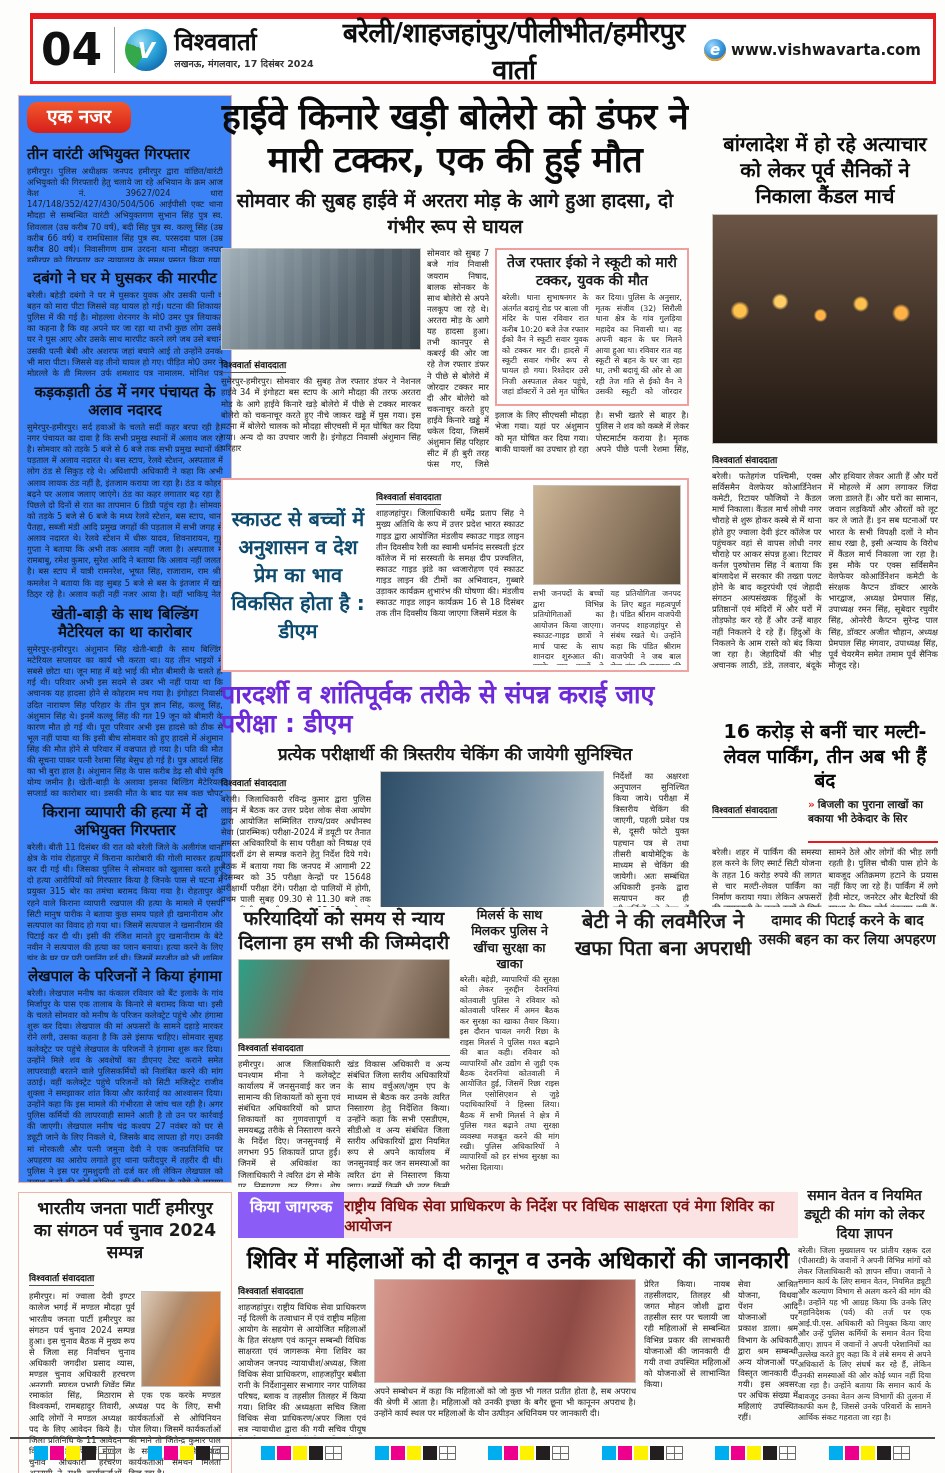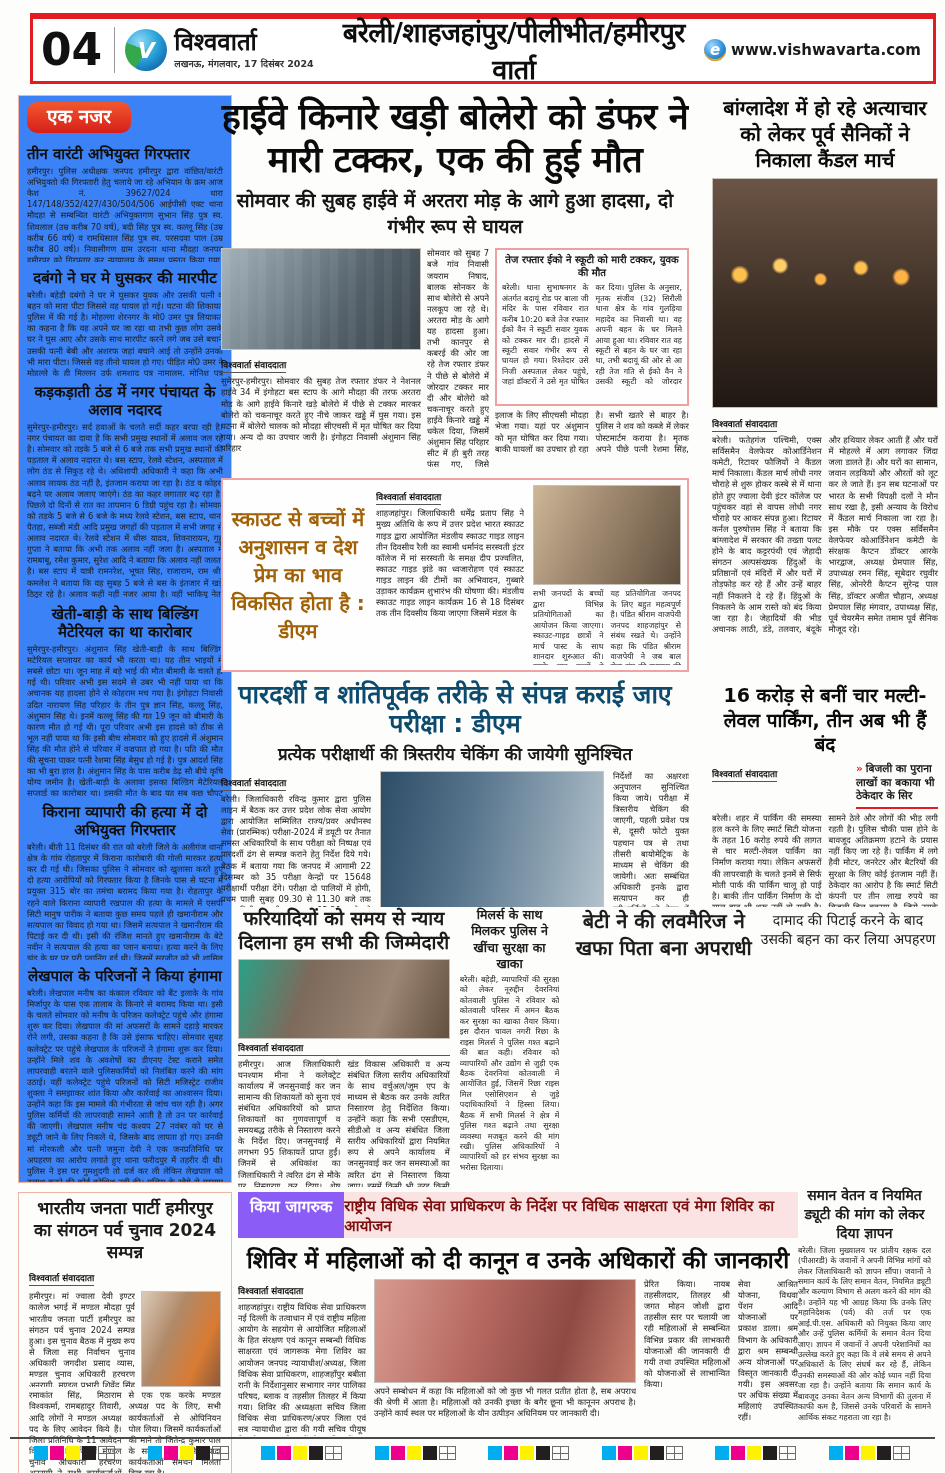--- a/index.html
+++ b/index.html
@@ -51,47 +51,47 @@
   .lc-head{font-size:15px;font-weight:800;color:#0e0e0e;margin:7px 0 3px;text-align:center;line-height:1.2;}
   
   .center{position:absolute;left:221px;top:95px;width:468px;height:812px;overflow:hidden;}
   .mainhead{font-size:36px;line-height:1.2;font-weight:900;text-align:center;color:#0b0b0b;letter-spacing:-.5px;}
   .mainsub{font-size:19px;font-weight:bold;text-align:center;margin-top:6px;color:#161616;}
   .rowA{display:flex;gap:6px;margin-top:9px;height:222px;}
   .rowA .cA1{width:200px;display:flex;flex-direction:column;}
   .rowA .cA2{width:62px;}
   .rowA .cA3{flex:1;display:flex;flex-direction:column;}
   .ecobox{border:2px solid #ef9f9f;padding:4px 5px;height:158px;box-sizing:border-box;overflow:hidden;background:#fffefe;}
-  .ecobox h3{margin:0 0 4px;font-size:10px;line-height:1.25;font-weight:800;text-align:center;}
+  .ecobox h3{margin:0 0 4px;font-size:14px;line-height:1.25;font-weight:800;text-align:center;}
   .cols2{column-count:2;column-gap:7px;}
   .scoutbox{margin-top:8px;border:2px solid #efa4a4;padding:5px 6px;height:194px;box-sizing:border-box;display:flex;gap:9px;background:#fffefe;}
   .scout-quote{width:138px;display:flex;align-items:center;justify-content:center;text-align:center;
-               font-size:20px;line-height:1.4;font-weight:800;color:#a16207;}
+               font-size:20px;line-height:1.4;font-weight:800;color:#0c4a6e;}
   .scout-mid{width:148px;overflow:hidden;}
   .scout-right{flex:1;display:flex;flex-direction:column;gap:4px;overflow:hidden;}
   .examsec{margin-top:9px;}
-  .examhead{font-size:25px;font-weight:900;text-align:center;line-height:1.15;color:#0c4a6e;}
+  .examhead{font-size:25px;font-weight:900;text-align:left;line-height:1.15;color:#6d28d9;}
   .examsub{font-size:17px;font-weight:bold;text-align:center;margin-top:3px;}
   .examrow{display:flex;gap:9px;margin-top:6px;height:184px;}
   
   .rightcol{position:absolute;left:712px;top:95px;width:226px;height:812px;overflow:hidden;}
-  .r-head{font-size:20px;line-height:1.3;font-weight:900;text-align:center;color:#0b0b0b;}
+  .r-head{font-size:20px;line-height:1.3;font-weight:900;text-align:center;color:#0b0b0b;margin-top:36px;}
   .park-head{font-size:19px;line-height:1.3;font-weight:900;text-align:center;margin-top:10px;color:#0b0b0b;}
   .park-row{display:flex;gap:8px;align-items:flex-start;margin-top:5px;}
-  .hl{flex:1;border-bottom:2px solid #e21c21;padding-bottom:4px;font-size:10.5px;font-weight:800;line-height:1.3;margin-left:48px;}
+  .hl{flex:1;border-bottom:2px solid #e21c21;padding-bottom:16px;font-size:10.5px;font-weight:800;line-height:1.3;}
   .hl .chev{color:#e21c21;font-weight:900;margin-right:3px;}
   
   .midband{position:absolute;left:238px;top:907px;width:700px;height:280px;display:flex;gap:10px;overflow:hidden;}
   .justice{width:238px;display:flex;flex-direction:column;}
   .justice h2{margin:0;font-size:19px;line-height:1.25;font-weight:900;text-align:center;}
   .millers{width:112px;}
   .millers h3{margin:0 0 3px;font-size:12.5px;line-height:1.3;font-weight:800;text-align:center;}
   .love{flex:1;display:flex;flex-direction:row;}
   .love h2{margin:0;font-size:20px;font-weight:900;text-align:center;}
-  .love .sub{font-size:14px;font-weight:normal;text-align:center;margin-top:3px;}
+  .love .sub{font-size:14px;font-weight:bold;text-align:center;margin-top:3px;}
   .love-row{display:flex;gap:7px;margin-top:5px;flex:1;overflow:hidden;}
   
   .bjp{position:absolute;left:18px;top:1192px;width:214px;height:312px;padding:4px 10px;box-sizing:border-box;overflow:hidden;}
   .bjp h2{margin:0 0 3px;font-size:17px;line-height:1.3;font-weight:900;text-align:center;}
   .bjp-row{display:flex;gap:6px;height:96px;margin-top:2px;}
   .camp{position:absolute;left:238px;top:1192px;width:560px;height:244px;overflow:hidden;}
   .kicker-row{display:flex;align-items:stretch;gap:0;background:#fbe3e3;}
   .badge{background:#8b5cf6;color:#fff;font-size:16px;font-weight:800;padding:3px 12px;white-space:nowrap;}
   .kicker{flex:1;font-size:15px;font-weight:800;color:#7d0f0f;padding:3px 0;}
   .camp h1{margin:5px 0 4px;font-size:23px;font-weight:900;text-align:center;color:#0b0b0b;}

